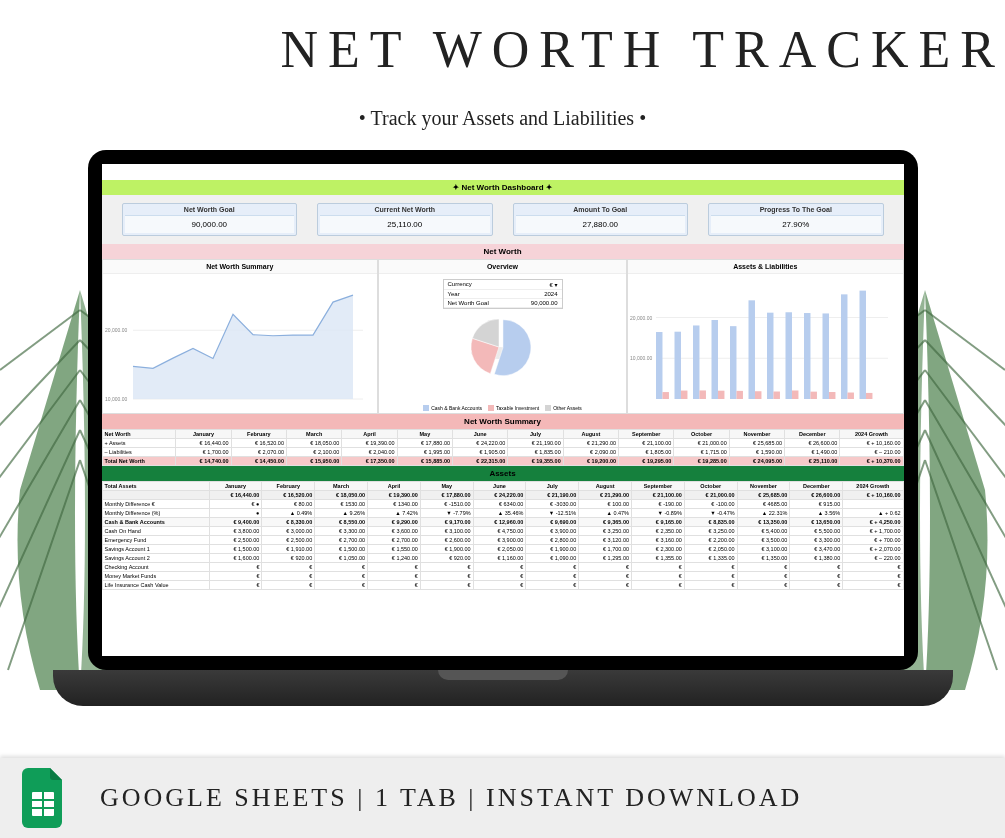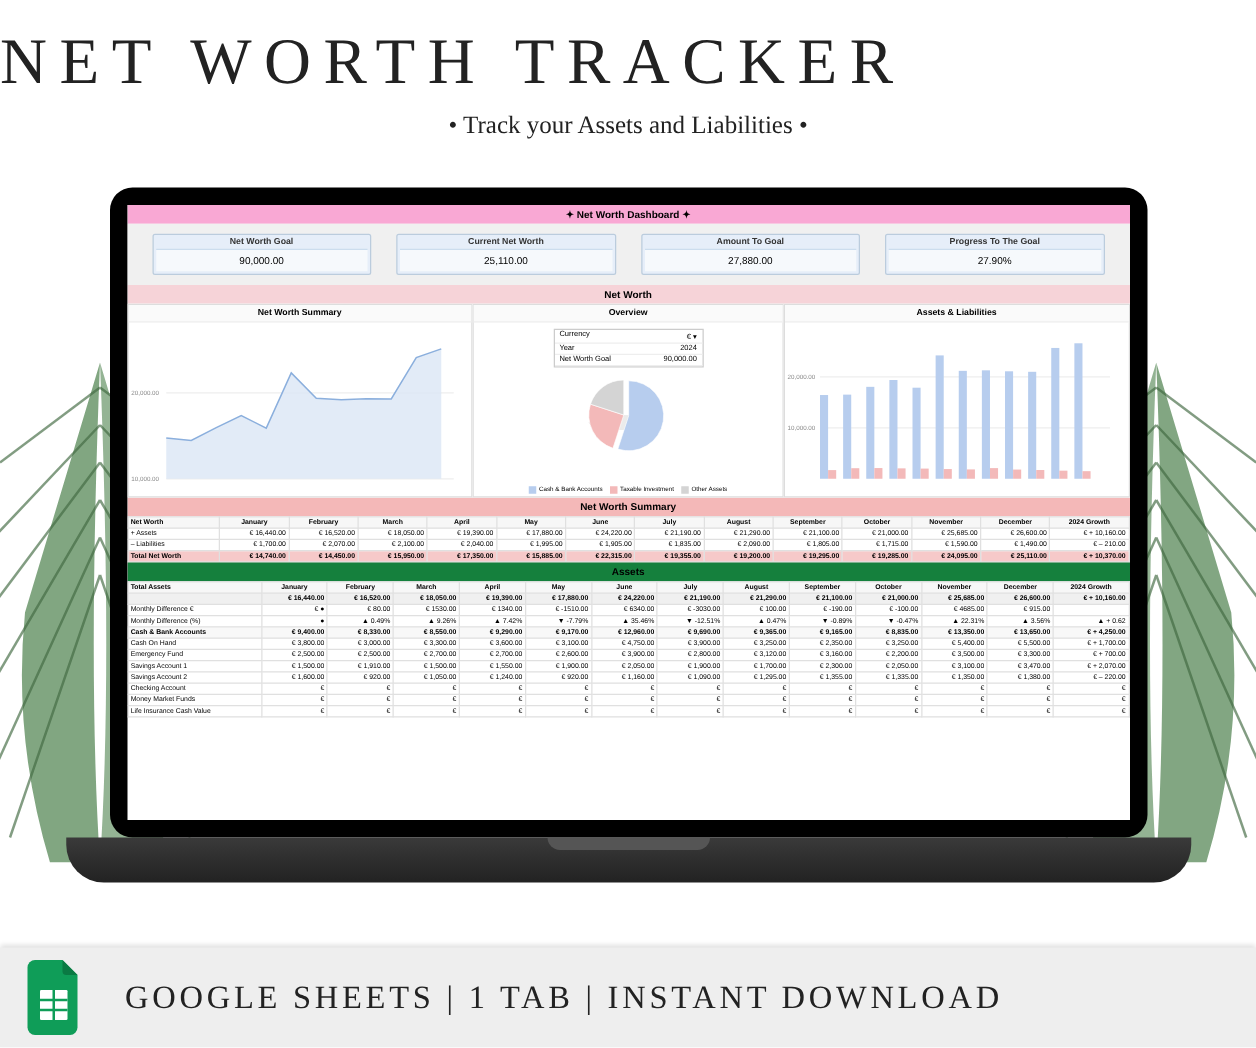--- a/index.html
+++ b/index.html
@@ -15,31 +15,31 @@
   .bg-leaf-left, .bg-leaf-right {
     position: absolute;
     width: 240px; height: 400px;
     top: 290px;
     z-index: 0;
     opacity: 0.85;
   }
   .bg-leaf-left { left: -40px; }
   .bg-leaf-right { right: -40px; transform: scaleX(-1); }
   .hero-title {
-    text-align: left;
+    text-align: right;
     padding-top: 20px;
     font-family: Georgia, 'Times New Roman', serif;
     font-size: 52px;
     letter-spacing: 10px;
     font-weight: 400;
     color: #222;
   }
   .hero-sub {
     text-align: center;
-    margin-top: 10px;
+    margin-top: 28px;
     font-size: 20px;
     color: #222;
     font-family: Georgia, 'Times New Roman', serif;
   }
   .laptop {
     position: absolute;
     top: 150px;
     left: 50%;
     transform: translateX(-50%);
     width: 830px;
@@ -72,25 +72,26 @@
     position: absolute;
     top: 0; left: 50%;
     transform: translateX(-50%);
     width: 130px; height: 10px;
     background: #555;
     border-radius: 0 0 10px 10px;
   }
 
   
   .dashbar {
-    background: #f9a8d4;
+    background: #bef264;
     text-align: center;
     padding: 3px;
     font-weight: bold;
     font-size: 8px;
+    margin-top: 16px;
   }
   .cards {
     display: flex;
     gap: 20px;
     padding: 8px 20px;
     justify-content: space-between;
     background: #f0f0f0;
   }
   .card {
     flex: 1;

